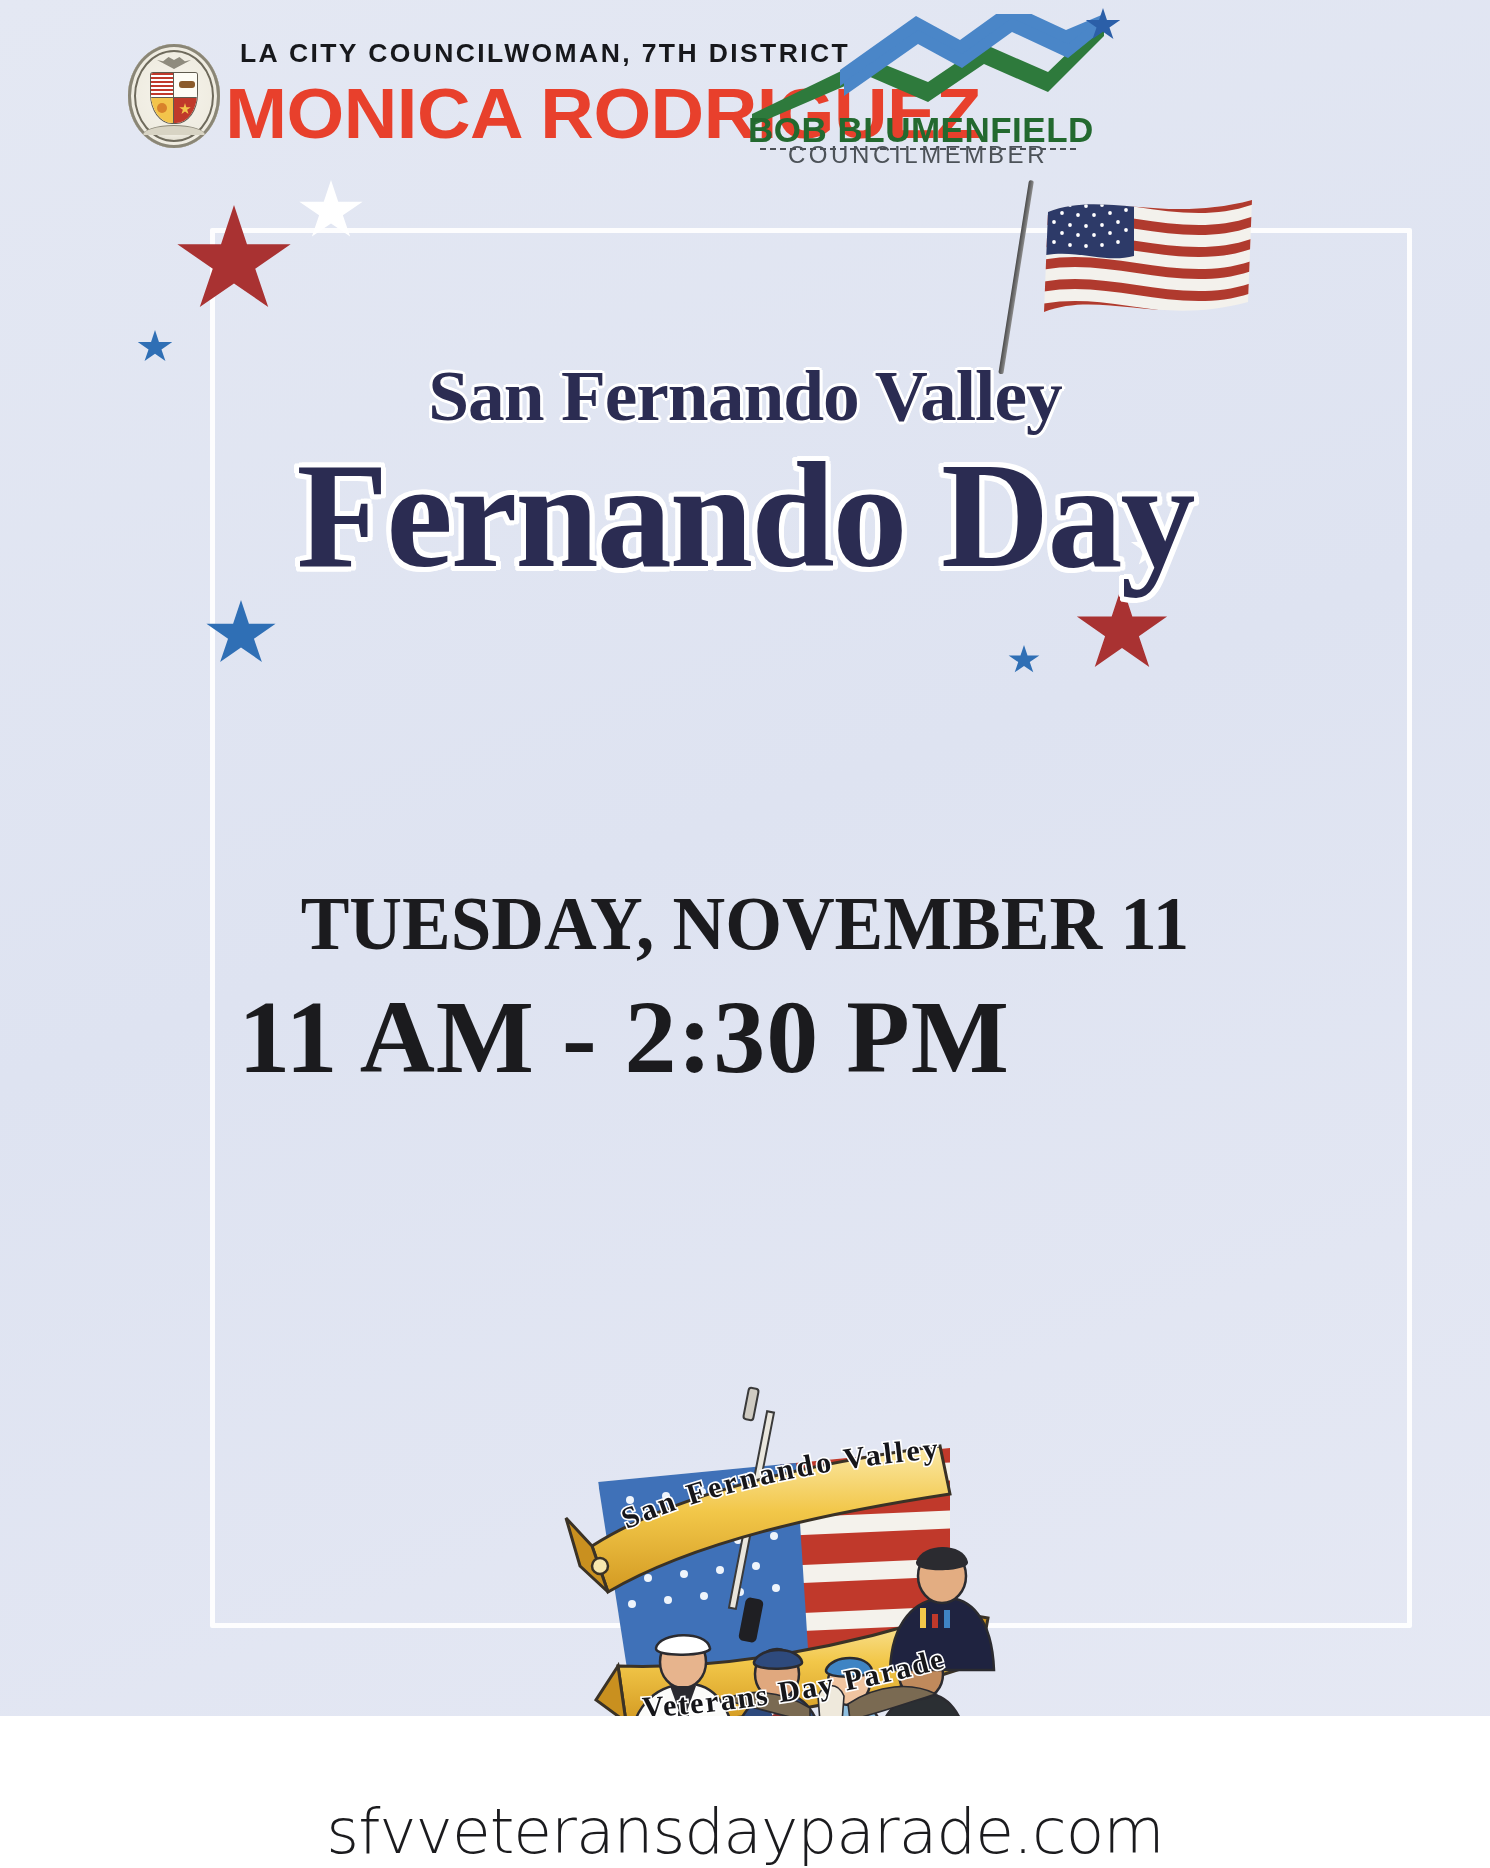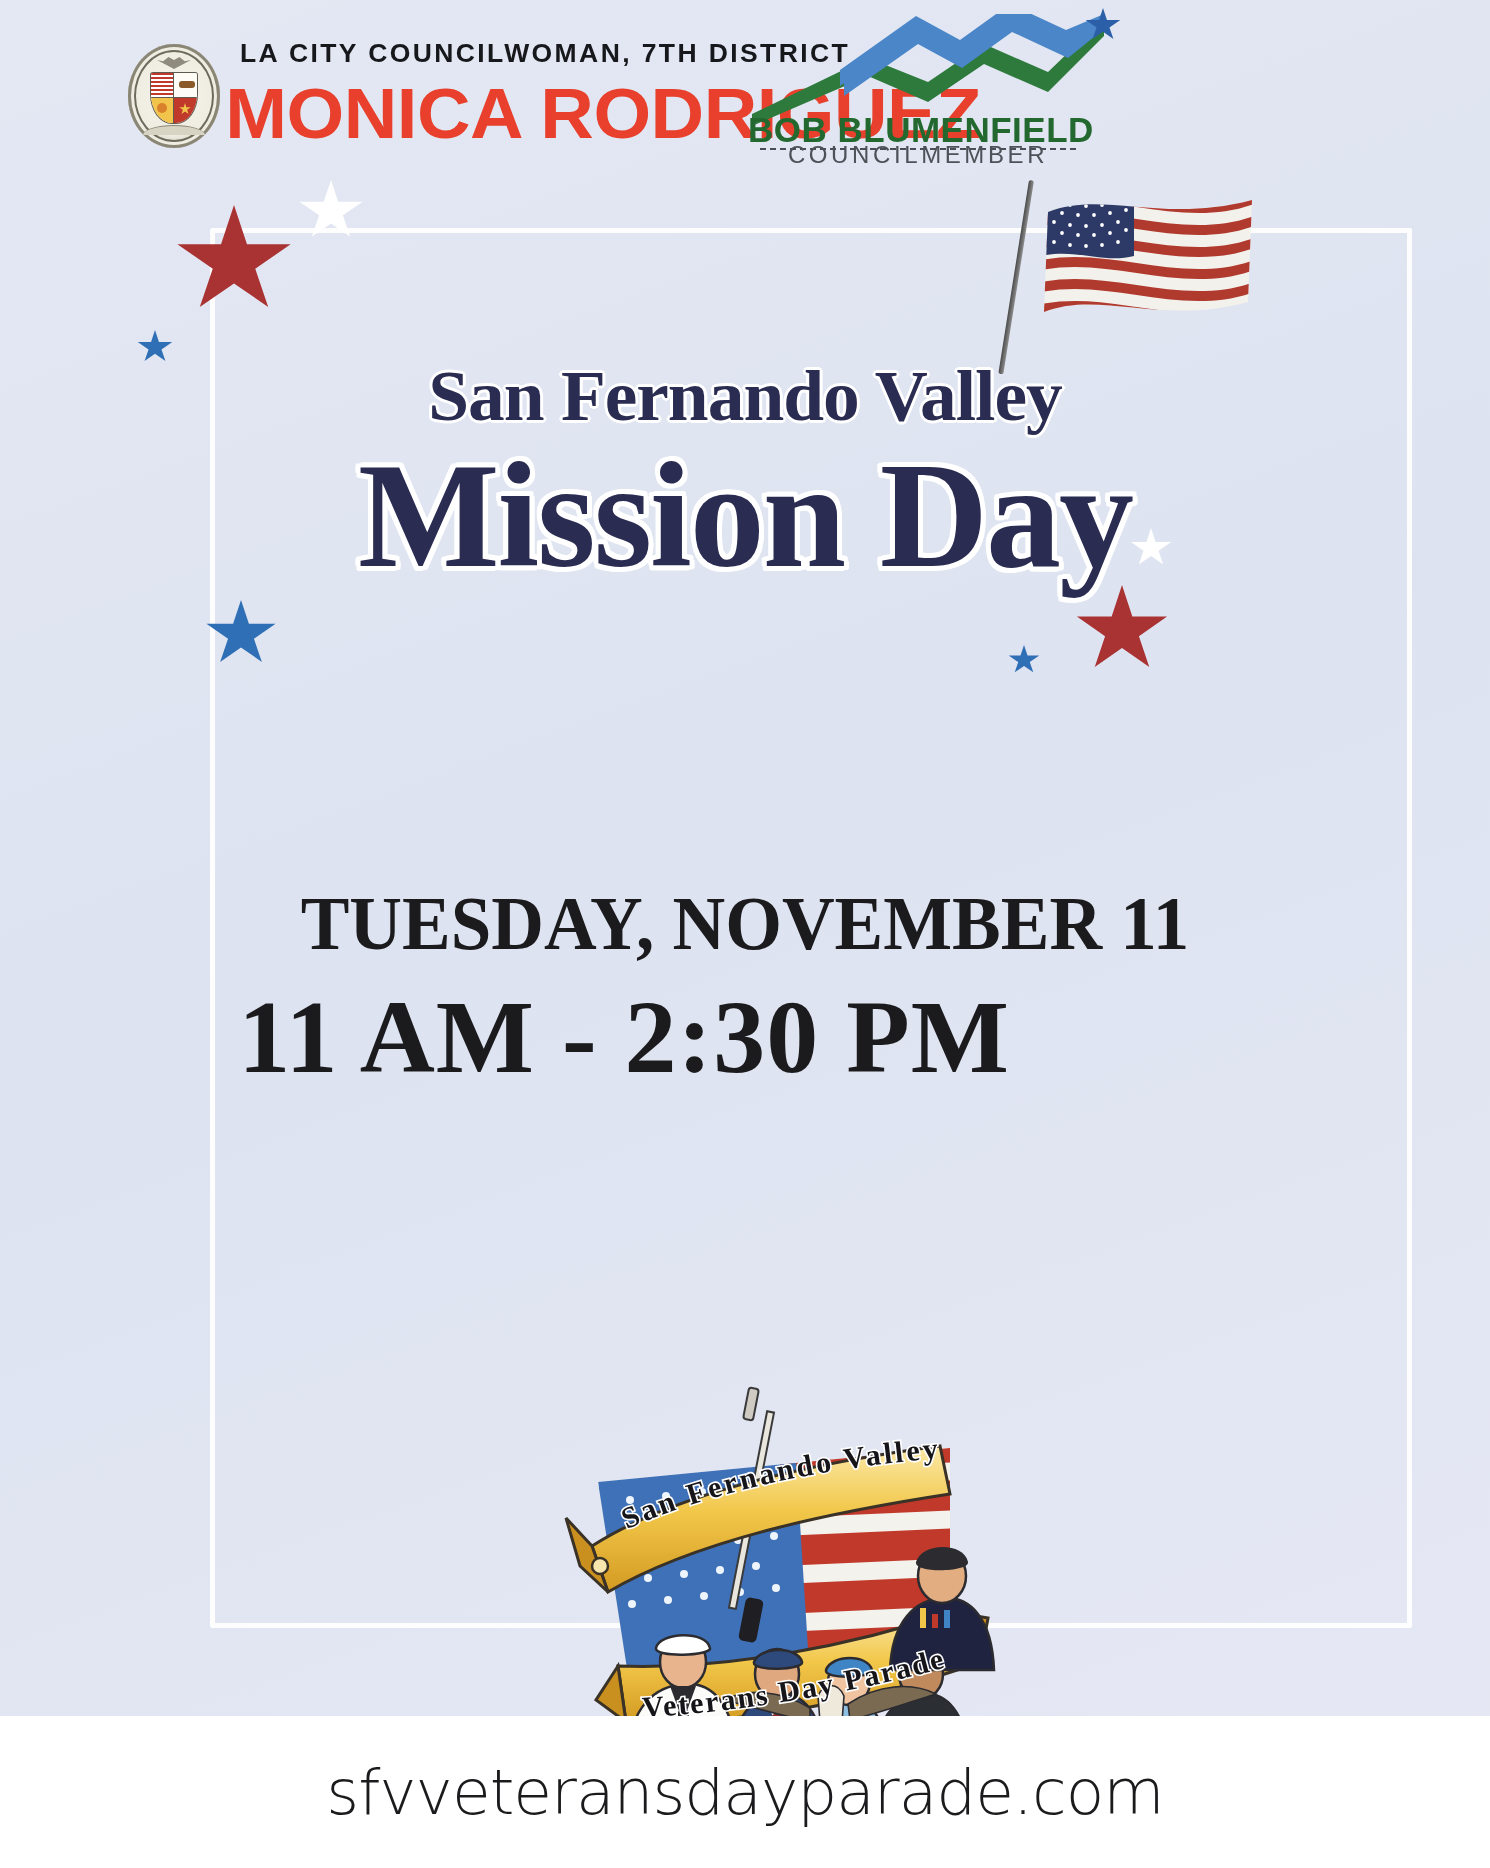--- a/index.html
+++ b/index.html
@@ -164,21 +164,21 @@
     font-weight:700;font-size:41.5px;line-height:1.36;
     color:#15161a;letter-spacing:-0.2px;
     text-shadow:0 0 3px rgba(255,255,255,.95), 0 0 6px rgba(255,255,255,.7);
   }
   
   .emblem{position:absolute;left:480px;top:1370px;width:540px;height:390px;}
   
   .footer{
     position:absolute;left:0;bottom:0;width:1490px;height:152px;
     background:#ffffff;
-    display:flex;align-items:center;justify-content:center;
+    display:flex;align-items:flex-end;justify-content:center;
   }
   .footer-url{
     font-family:"DejaVu Sans", sans-serif;
     font-size:63px;font-weight:300;letter-spacing:-1px;
     color:#1b1b1e;
   }
 </style>
 </head>
 <body>
 
@@ -270,21 +270,21 @@
             <circle cx="44" cy="52" r="1.9"></circle>
             <circle cx="60" cy="51" r="1.9"></circle>
             <circle cx="76" cy="48" r="1.9"></circle>
         </g>
       </g>
     </svg>
   </div>
 
   <div class="title-block">
     <div class="t-small">San Fernando Valley</div>
-    <div class="t-big">Mission Day</div>
+    <div class="t-big">Fernando Day</div>
   </div>
 
   <div class="date-line">TUESDAY, NOVEMBER 11</div>
   <div class="time-line">11 AM - 2:30 PM</div>
 
 
   <svg class="emblem" viewBox="0 0 540 390">
     <defs>
       <linearGradient id="gold" x1="0" y1="0" x2="0" y2="1">
         <stop offset="0%" stop-color="#fbe9a8"></stop>

